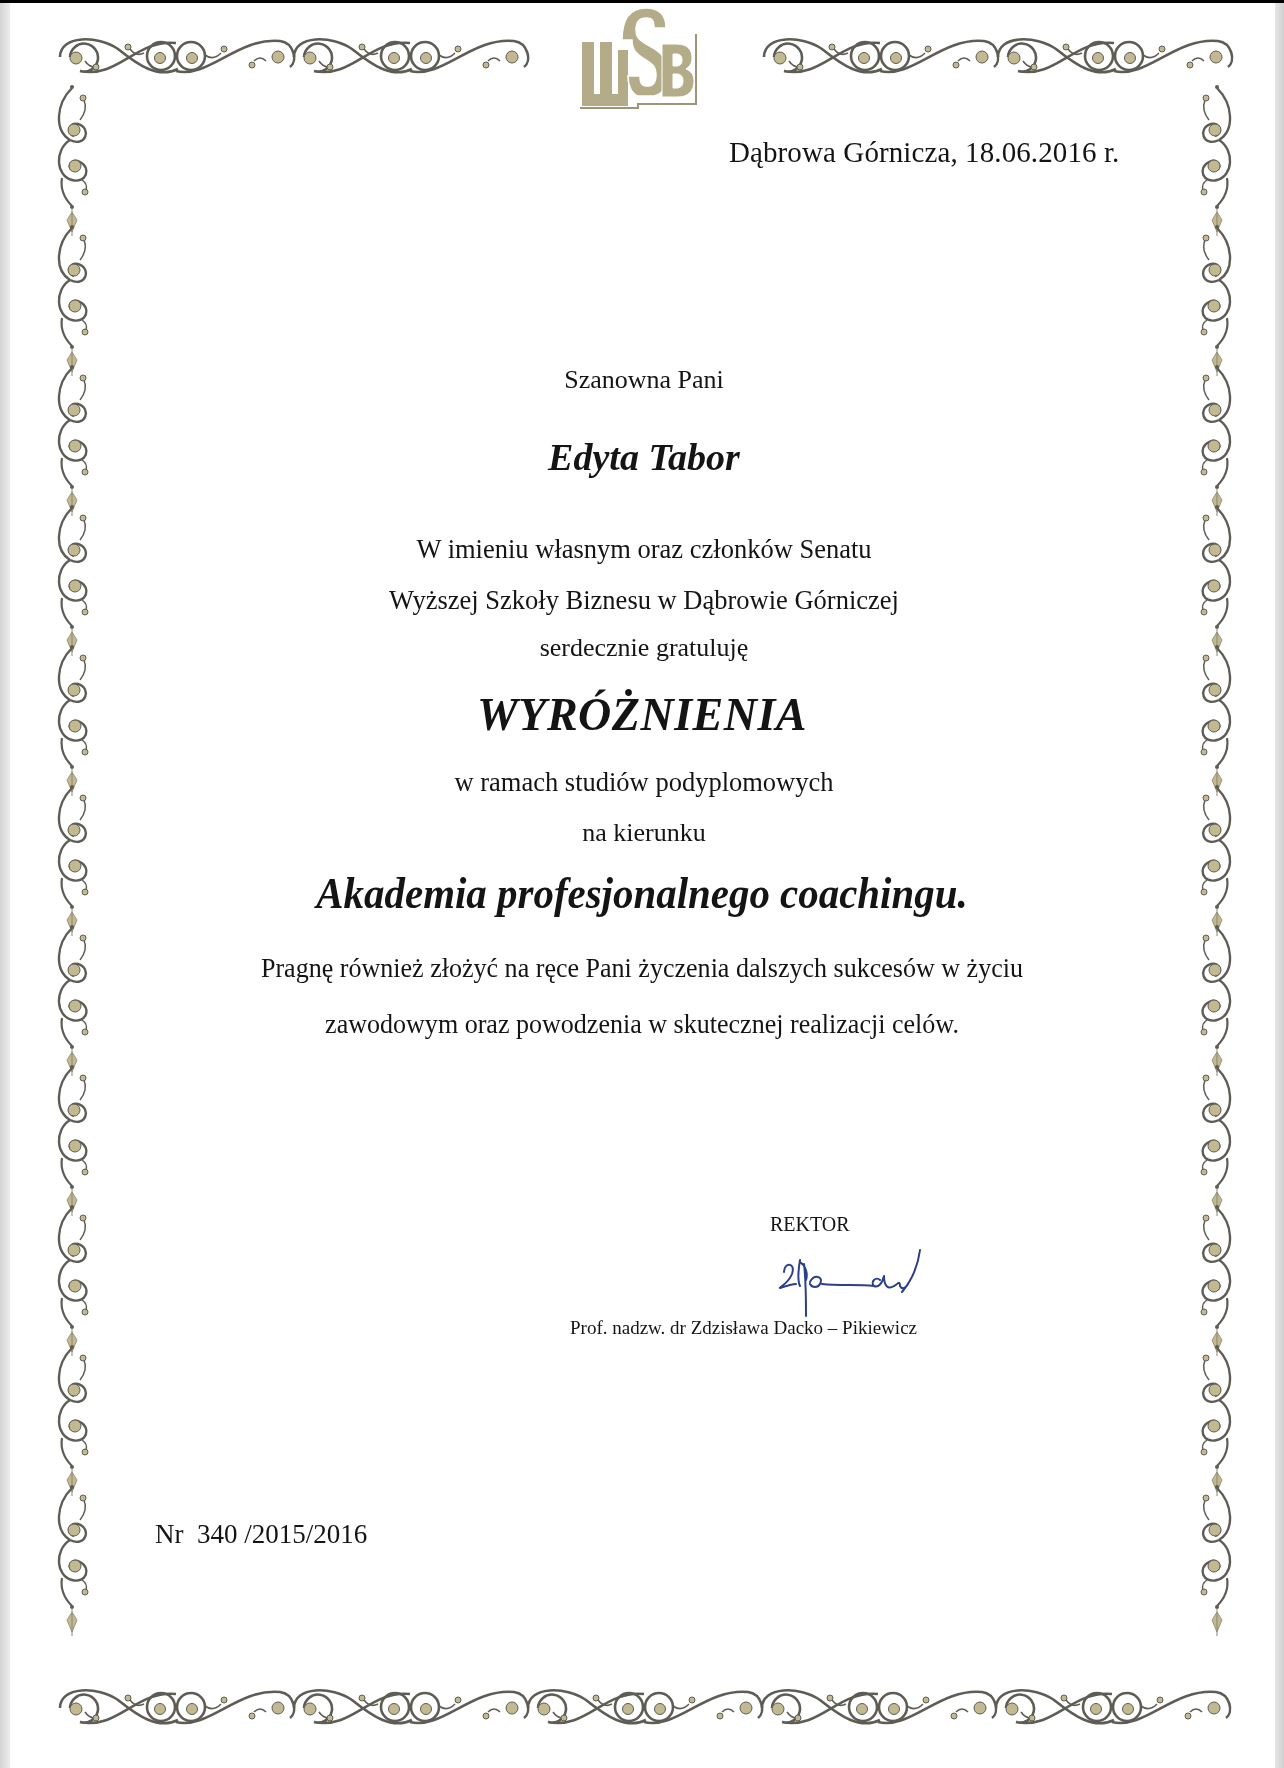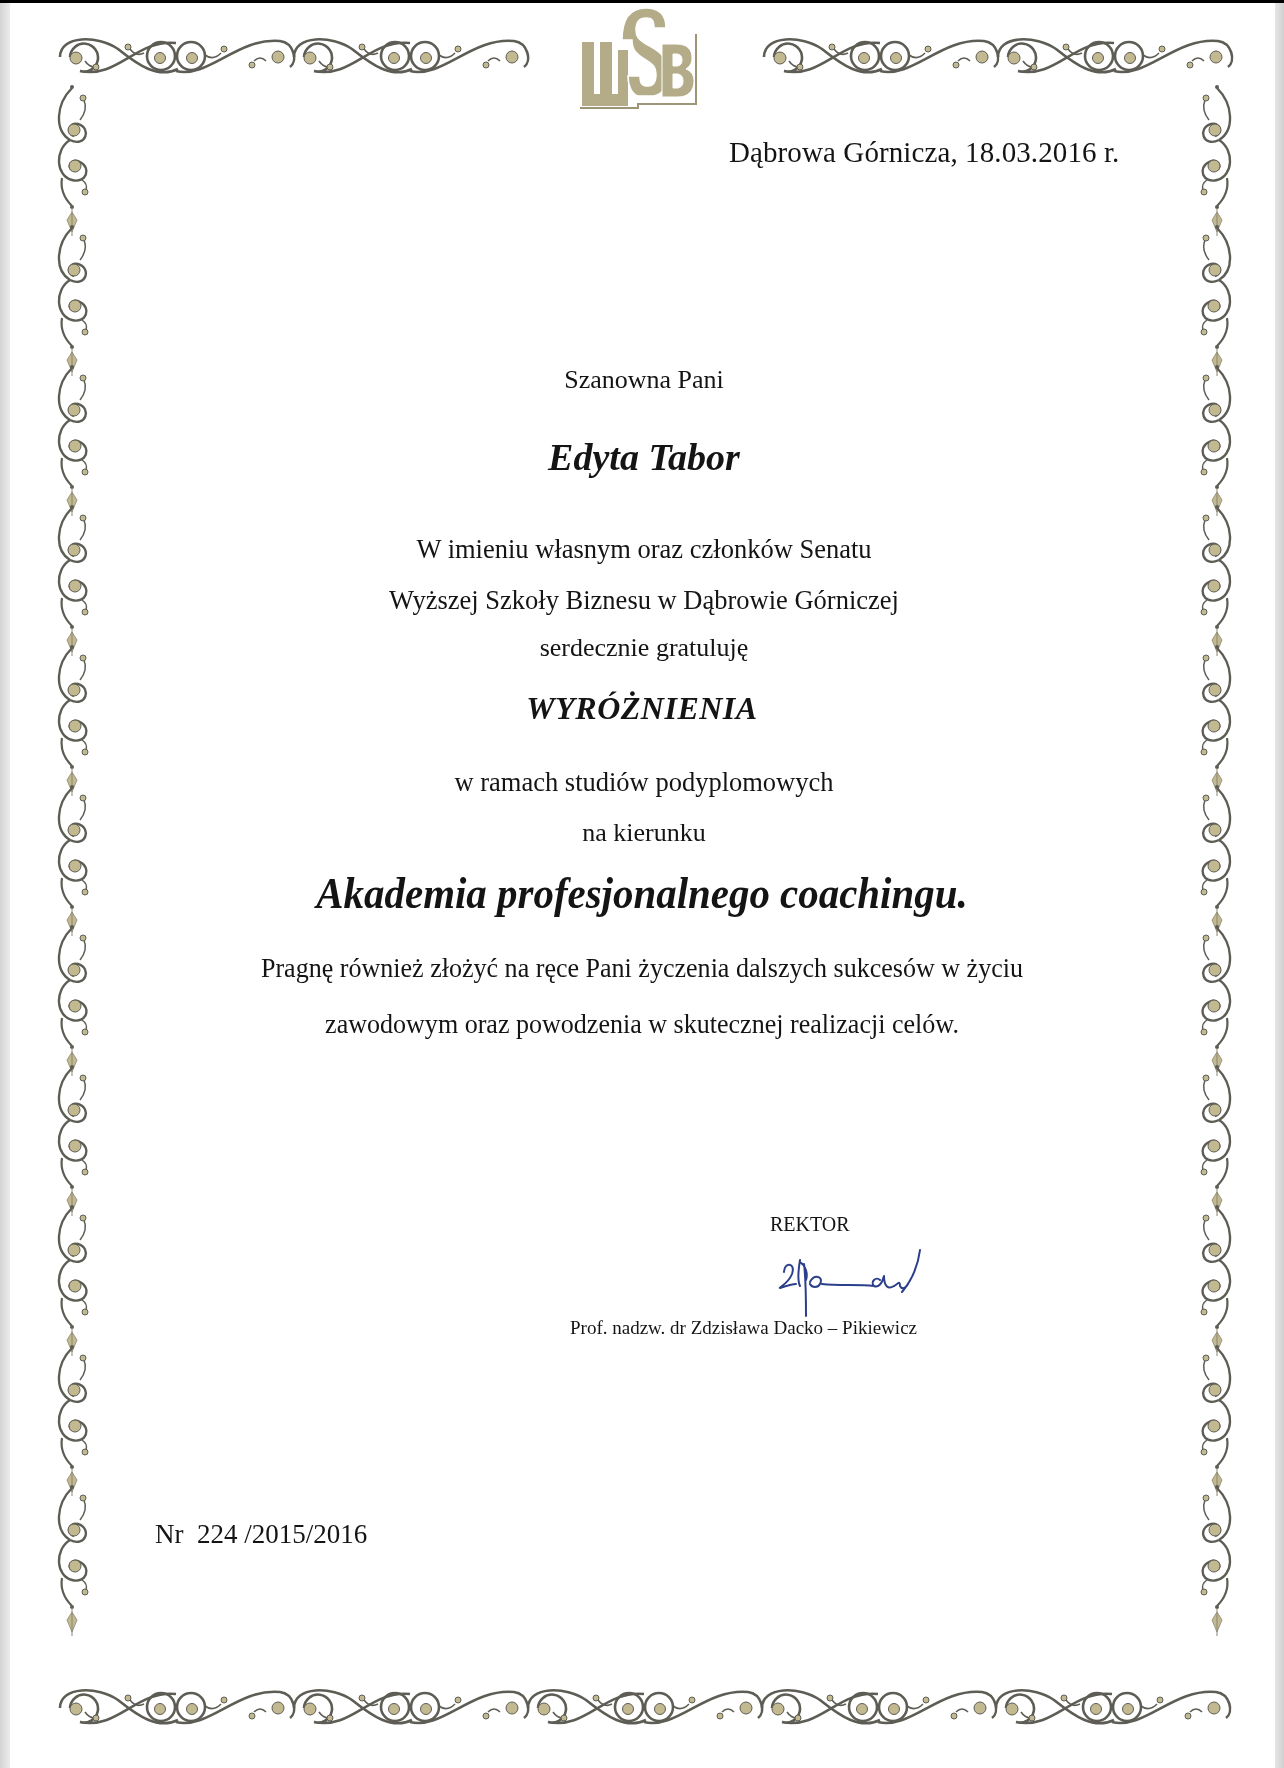--- a/index.html
+++ b/index.html
@@ -20,21 +20,21 @@
 
   .txt { position: absolute; white-space: nowrap; line-height: 1; }
   .center { left: 0; width: 1284px; text-align: center; }
 
   .date { left: 729px; top: 138px; font-size: 29px; letter-spacing: 0.1px; }
   .greeting { top: 367px; font-size: 26px; left: 2px; }
   .name { top: 438px; font-size: 38px; font-weight: bold; font-style: italic; left: 2px; }
   .l1 { top: 536px; font-size: 26.5px; left: 2px; }
   .l2 { top: 587px; font-size: 26.5px; left: 2px; }
   .l3 { top: 635px; font-size: 26px; left: 2px; }
-  .award { top: 692px; font-size: 32px; font-weight: bold; font-style: italic; left: 0; letter-spacing: 0.5px; }
+  .award { top: 692px; font-size: 46px; font-weight: bold; font-style: italic; left: 0; letter-spacing: 0.5px; }
   .l4 { top: 769px; font-size: 26.5px; left: 2px; }
   .l5 { top: 820px; font-size: 26px; left: 2px; }
   .course { top: 872px; font-size: 44px; font-weight: bold; font-style: italic; left: 0; transform: scaleX(0.93); transform-origin: 642px 0; }
   .wish1 { top: 954px; font-size: 28px; left: 0; transform: scaleX(0.93); transform-origin: 642px 0; }
   .wish2 { top: 1010px; font-size: 28px; left: 0; transform: scaleX(0.93); transform-origin: 642px 0; }
 
   .rektor { left: 770px; top: 1214px; font-size: 20px; }
   .signer { left: 570px; top: 1318px; font-size: 19px; }
   .number { left: 155px; top: 1521px; font-size: 27px; }
 
@@ -159,21 +159,21 @@
 
   <path d="M6,38 h12 v52 h6 v-52 h12 v52 h6 v-44 h10 v56 h-46 z" fill="#b4ac88"></path>
 
   <path d="M46,36 C46,10 58,4 70,4 C84,4 90,12 90,24 h-12 c0,-8 -2,-10 -8,-10 c-6,0 -10,4 -10,12 c0,8 4,10 10,14 c12,6 22,12 22,30 c0,14 -6,20 -14,22 h-16 c-6,-2 -10,-10 -10,-20 h12 c0,8 2,10 8,10 c6,0 8,-4 8,-12 c0,-8 -4,-10 -10,-14 c-10,-6 -14,-10 -14,-20 z" fill="#b4ac88" stroke="#fff" stroke-width="1.5"></path>
 
   <path d="M86,40 h14 c12,0 16,6 16,14 c0,6 -3,9 -6,11 c5,2 8,6 8,12 c0,10 -6,16 -16,16 h-16 z M97,50 v12 h3 c4,0 6,-2 6,-6 c0,-4 -2,-6 -6,-6 z M97,70 v14 h4 c4,0 6,-3 6,-7 c0,-4 -2,-7 -6,-7 z" fill="#b4ac88" fill-rule="evenodd" stroke="#fff" stroke-width="1"></path>
 
   <path d="M120,30 v70 h-58 v4 h-58" fill="none" stroke="#9d9676" stroke-width="2"></path>
 </svg>
 
-<div class="txt date">Dąbrowa Górnicza, 18.03.2016 r.</div>
+<div class="txt date">Dąbrowa Górnicza, 18.06.2016 r.</div>
 
 <div class="txt center greeting">Szanowna Pani</div>
 <div class="txt center name">Edyta Tabor</div>
 
 <div class="txt center l1">W imieniu własnym oraz członków Senatu</div>
 <div class="txt center l2">Wyższej Szkoły Biznesu w Dąbrowie Górniczej</div>
 <div class="txt center l3">serdecznie gratuluję</div>
 
 <div class="txt center award">WYRÓŻNIENIA</div>
 
@@ -186,13 +186,13 @@
 <div class="txt center wish2">zawodowym oraz powodzenia w skutecznej realizacji celów.</div>
 
 <div class="txt rektor">REKTOR</div>
 
 <svg class="signature" viewBox="0 0 200 80" xmlns="http://www.w3.org/2000/svg">
   <path d="M14,32 C14,22 26,22 22,34 C18,44 8,48 10,48 C16,46 22,44 26,44 M30,20 C28,32 28,42 30,46 M30,22 C36,26 38,34 36,40 M34,24 C36,40 36,60 36,76 M40,42 C44,34 54,36 50,44 C48,48 42,48 40,44 M52,44 C70,46 88,44 104,46 M110,40 C106,36 100,42 104,46 C108,48 112,44 114,36 C114,46 118,50 124,46 C128,44 130,40 130,46 C132,50 136,48 138,44 M150,10 C148,26 142,40 132,52" fill="none" stroke="#2b3f8a" stroke-width="2" stroke-linecap="round" stroke-linejoin="round"></path>
 </svg>
 
 <div class="txt signer">Prof. nadzw. dr Zdzisława Dacko – Pikiewicz</div>
 
-<div class="txt number" style="white-space: pre;">Nr  224 /2015/2016</div>
+<div class="txt number" style="white-space: pre;">Nr  340 /2015/2016</div>
 
 </body></html>

